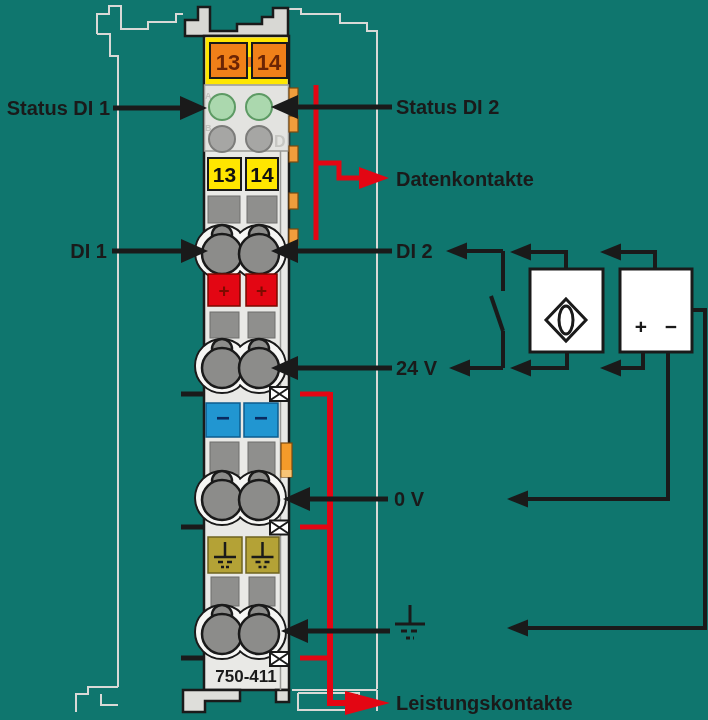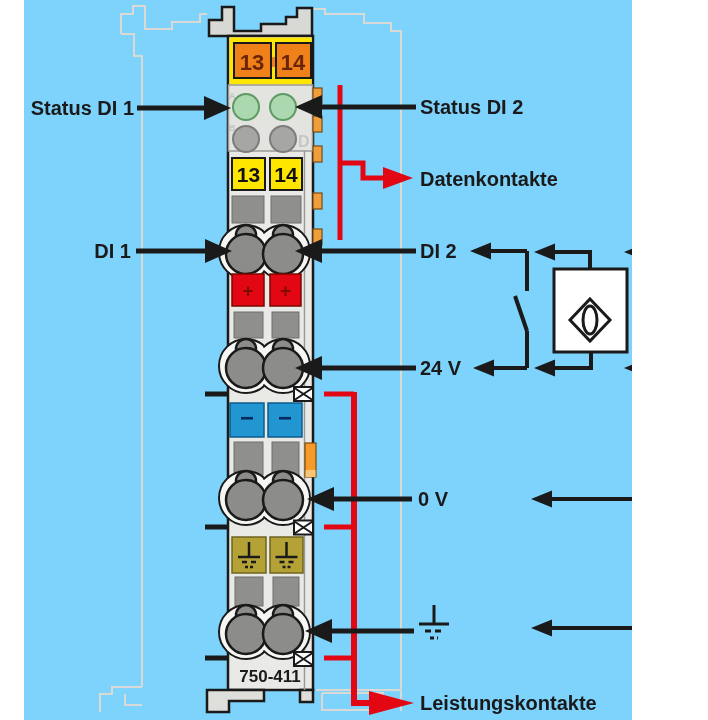--- a/index.html
+++ b/index.html
@@ -1,21 +1,21 @@
 <!DOCTYPE html>
 <html style="--c-red: #e30613; --c-orange: #f08019; --c-yellow: #ffe600; --c-blue: #2196d1; --c-olive: #b4a236; --c-green: #abd8ae; --c-body: #e9e9e6;"><head>
 <meta charset="utf-8">
 <style>
   :root{
     --c-red:#e30613; --c-orange:#f08019; --c-yellow:#ffe600; --c-blue:#2196d1;
     --c-olive:#b4a236; --c-green:#abd8ae; --c-body:#e9e9e6; --c-ink:#1a1a1a;
   }
   html,body{margin:0;padding:0;background:#ffffff;}
-  .stage{position:relative;width:608px;height:720px;background:#7dd3fc;overflow:hidden;
-         font-family:"Liberation Sans",sans-serif;margin-left:24px;}
+  .stage{position:relative;width:708px;height:720px;background:#0f766e;overflow:hidden;
+         font-family:"Liberation Sans",sans-serif;}
   svg{display:block}
   .lbl{font:700 20px "Liberation Sans",sans-serif;fill:var(--c-ink);}
   .pn{font:700 17px "Liberation Sans",sans-serif;fill:var(--c-ink);}
   .digit-top{font:700 22px "Liberation Sans",sans-serif;fill:#6b2405;}
   .digit-yel{font:700 21px "Liberation Sans",sans-serif;fill:#111;}
   .plus-red{font:700 19px "Liberation Sans",sans-serif;fill:#7d0b00;}
   .minus-blue{font:700 24px "Liberation Sans",sans-serif;fill:#0a2a60;}
   .psu-sign{font:700 21px "Liberation Sans",sans-serif;fill:var(--c-ink);}
   .led-letter-s{font:700 9px "Liberation Sans",sans-serif;fill:#c2c2be;}
   .led-letter-l{font:700 16px "Liberation Sans",sans-serif;fill:#c6c6c2;}

